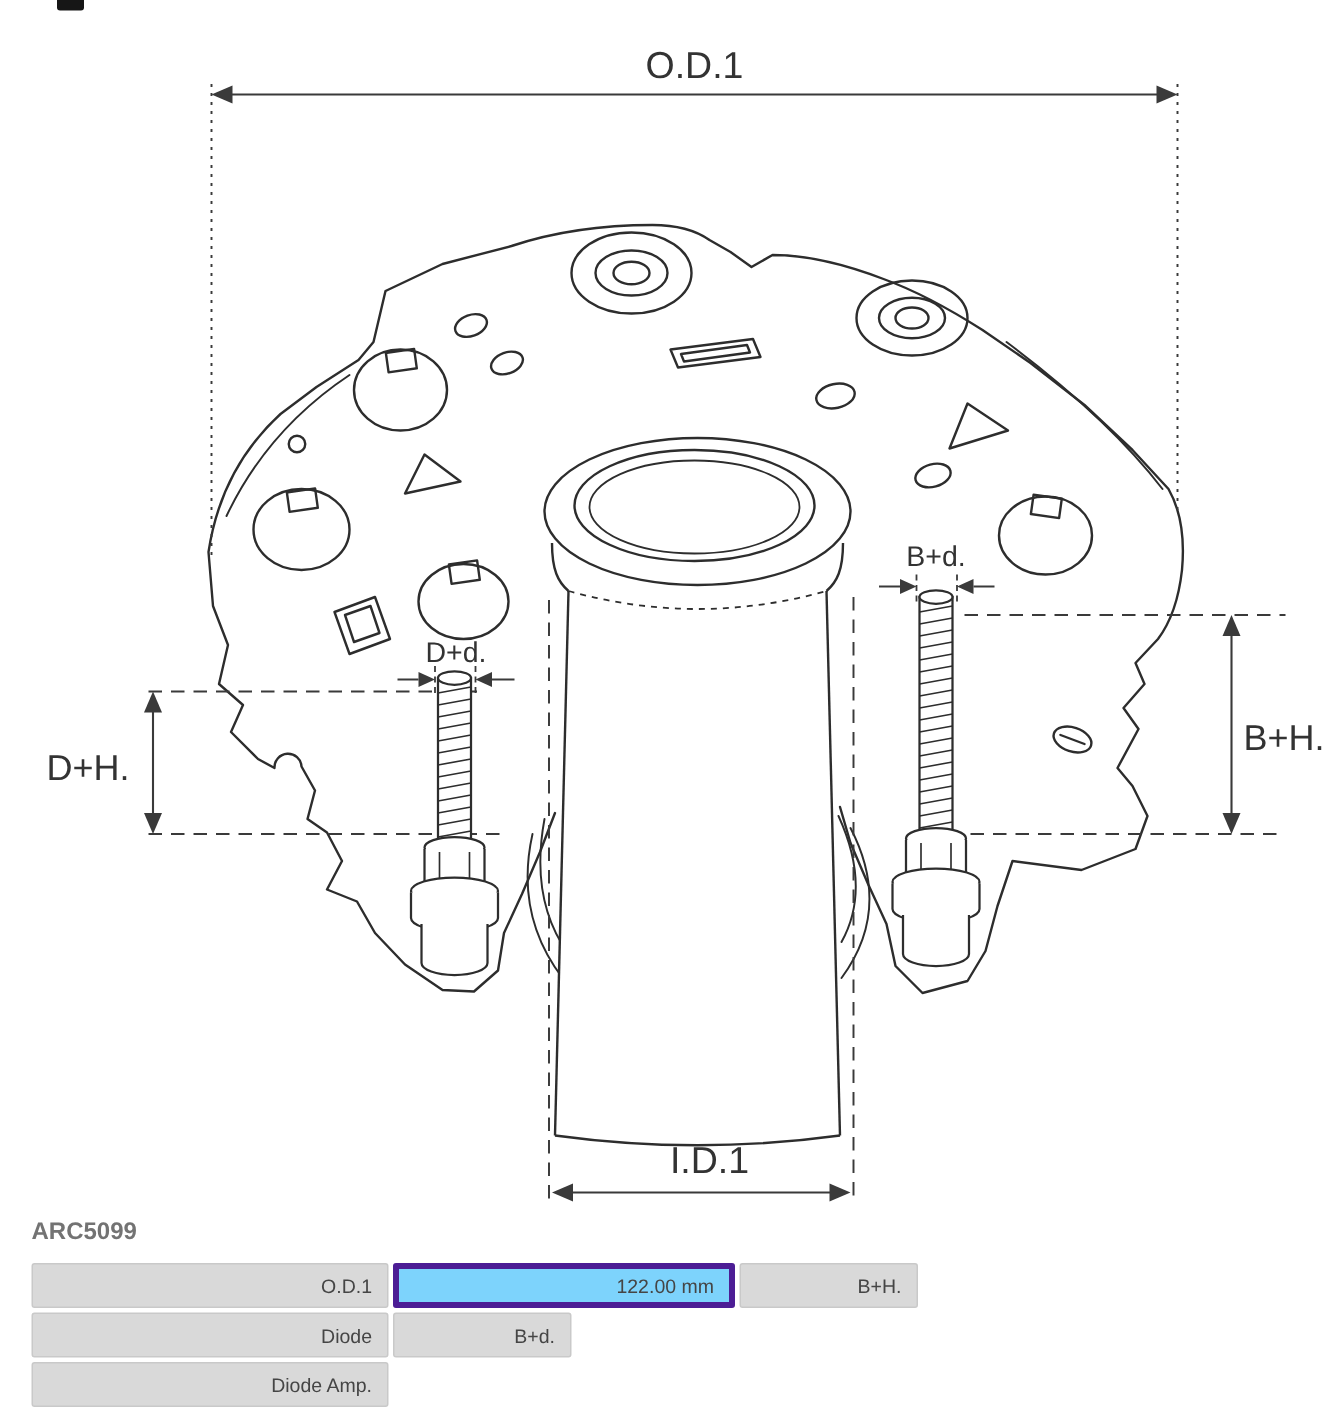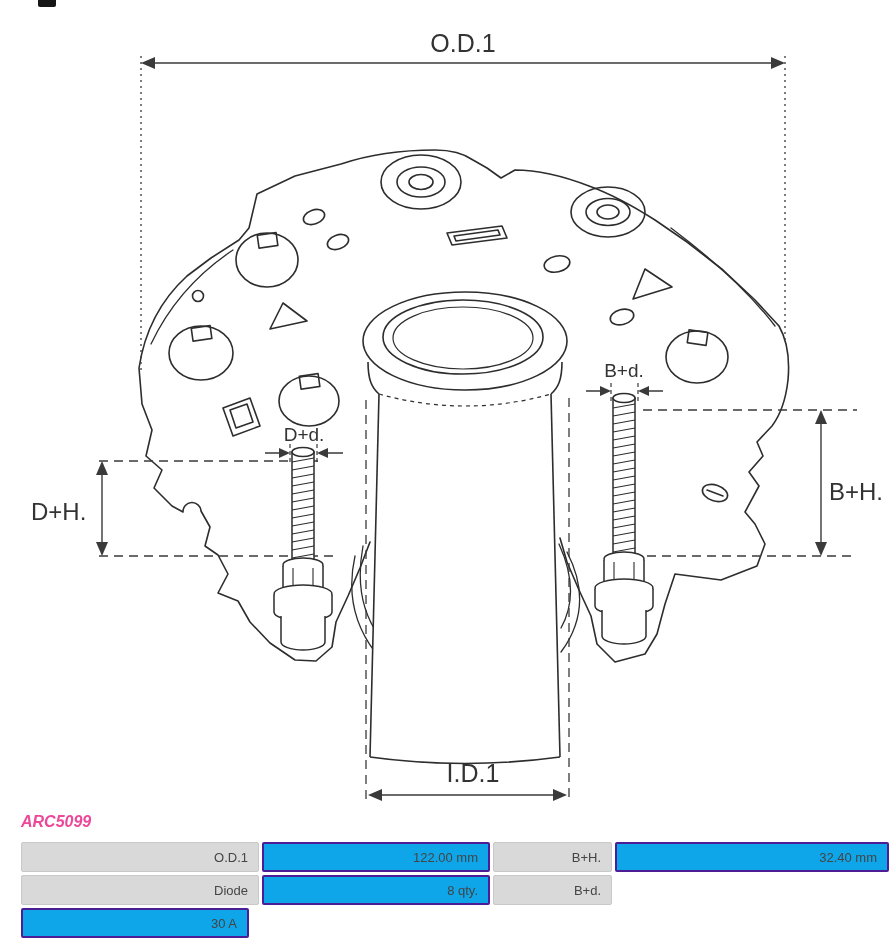--- a/index.html
+++ b/index.html
@@ -1,27 +1,27 @@
 <!DOCTYPE html>
 <html><head>
 <meta charset="utf-8">
 <style>
   html,body{margin:0;padding:0;background:#fff;}
   .canvas{position:relative;width:890px;height:946px;background:#fff;overflow:hidden;
           font-family:"Liberation Sans",sans-serif;margin-left:11px;}
   .logo-fragment{position:absolute;left:27px;top:0;width:18px;height:7px;background:#161616;
                  border-radius:0 0 2px 2px;}
   svg text{font-family:"Liberation Sans",sans-serif;fill:#333;}
-  .part-number{position:absolute;left:10px;top:813px;font-size:16px;font-weight:bold;color:#ec4899;font-style:italic;}
+  .part-number{position:absolute;left:10px;top:813px;font-size:16px;font-weight:bold;color:#737373;}
   .spec-table{position:absolute;left:10px;top:842px;width:868px;display:flex;flex-direction:column;gap:3px;}
   .spec-row{display:flex;gap:3px;height:30px;}
   .cell{display:flex;align-items:center;justify-content:flex-end;padding:0 10px;font-size:13px;
         color:#454545;box-sizing:border-box;border-radius:2px;}
   .cell.label{background:#d9d9d9;border:1px solid #c9c9c9;}
-  .cell.value{background:#0ea5e9;border:2px solid #4c1d95;}
+  .cell.value{background:#7dd3fc;border:4px solid #4c1d95;}
   .cell.blank{background:transparent;border:none;}
   .w1{width:238px}.w2{width:228px}.w3{width:119px}.w4{flex:1}
 </style>
 </head>
 <body>
 
 <div class="canvas">
 
   <div class="logo-fragment"></div>
 
@@ -173,27 +173,25 @@
     </g>
   </svg>
 
   <div class="part-number">ARC5099</div>
 
   <div class="spec-table">
     <div class="spec-row">
       <div class="cell label w1">O.D.1</div>
       <div class="cell value w2">122.00 mm</div>
       <div class="cell label w3">B+H.</div>
-      <div class="cell value w4">32.40 mm</div>
     </div>
     <div class="spec-row">
       <div class="cell label w1">Diode</div>
-      <div class="cell value w2">8 qty.</div>
       <div class="cell label w3">B+d.</div>
     </div>
     <div class="spec-row">
-      <div class="cell value w2">30 A</div>
+      <div class="cell label w1">Diode Amp.</div>
       <div class="cell blank w3"></div>
       <div class="cell blank w4"></div>
     </div>
   </div>
 
 </div>
 
 </body></html>

